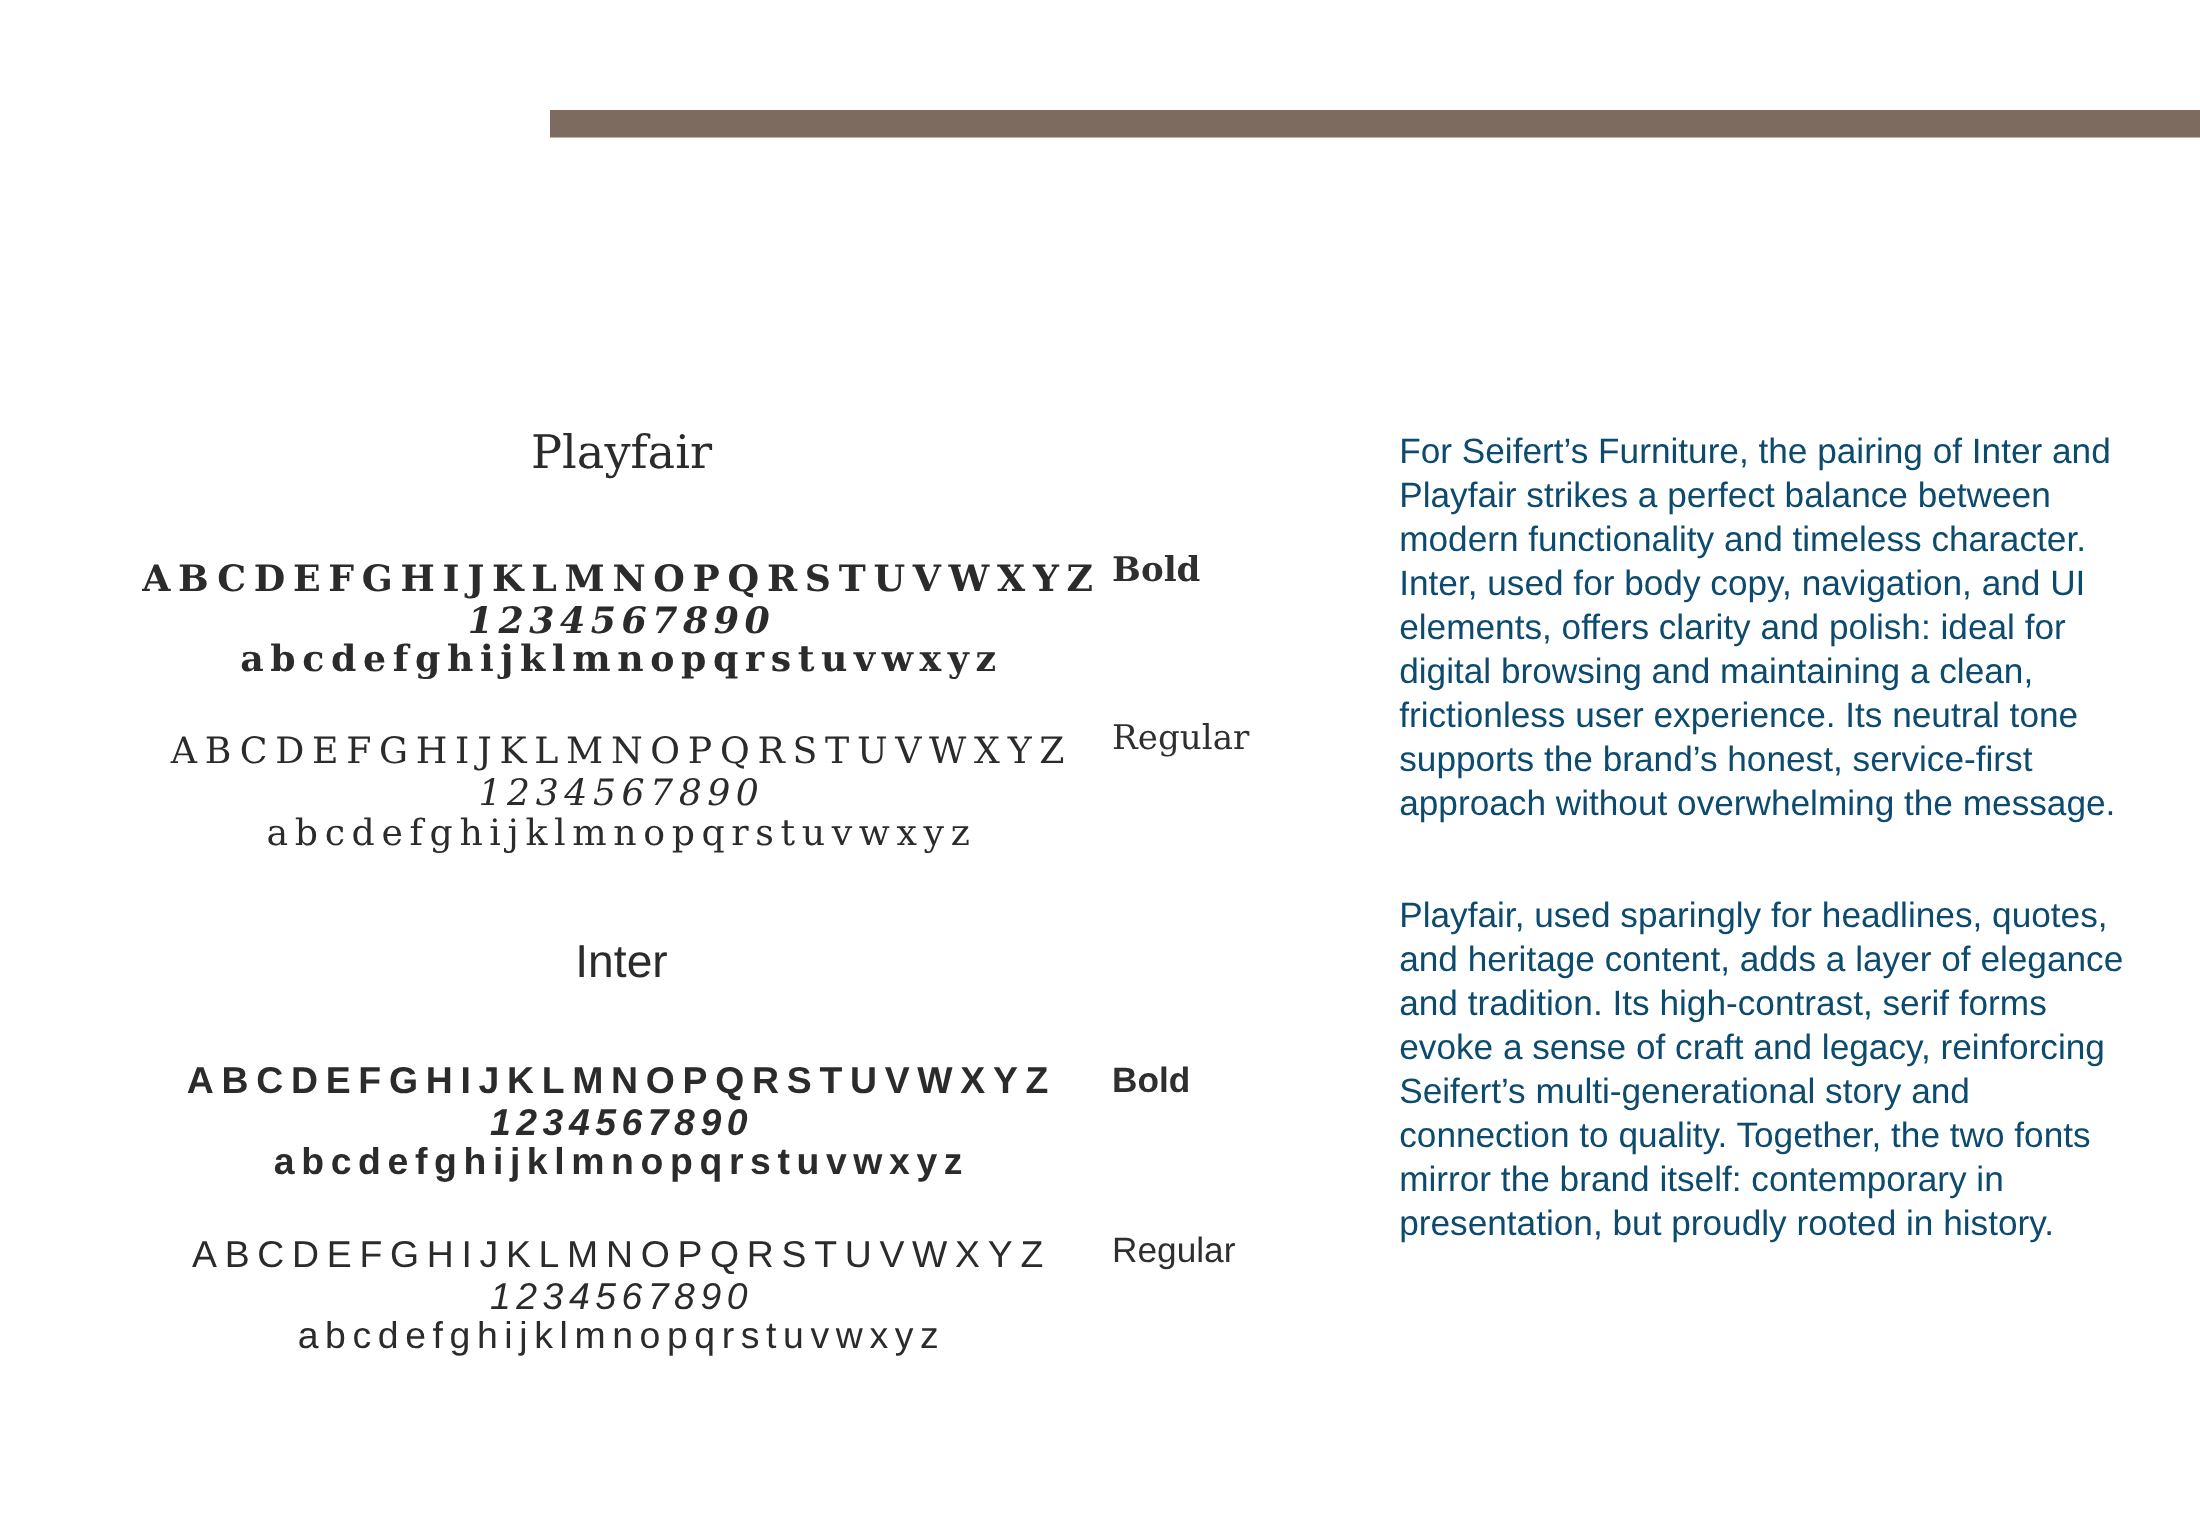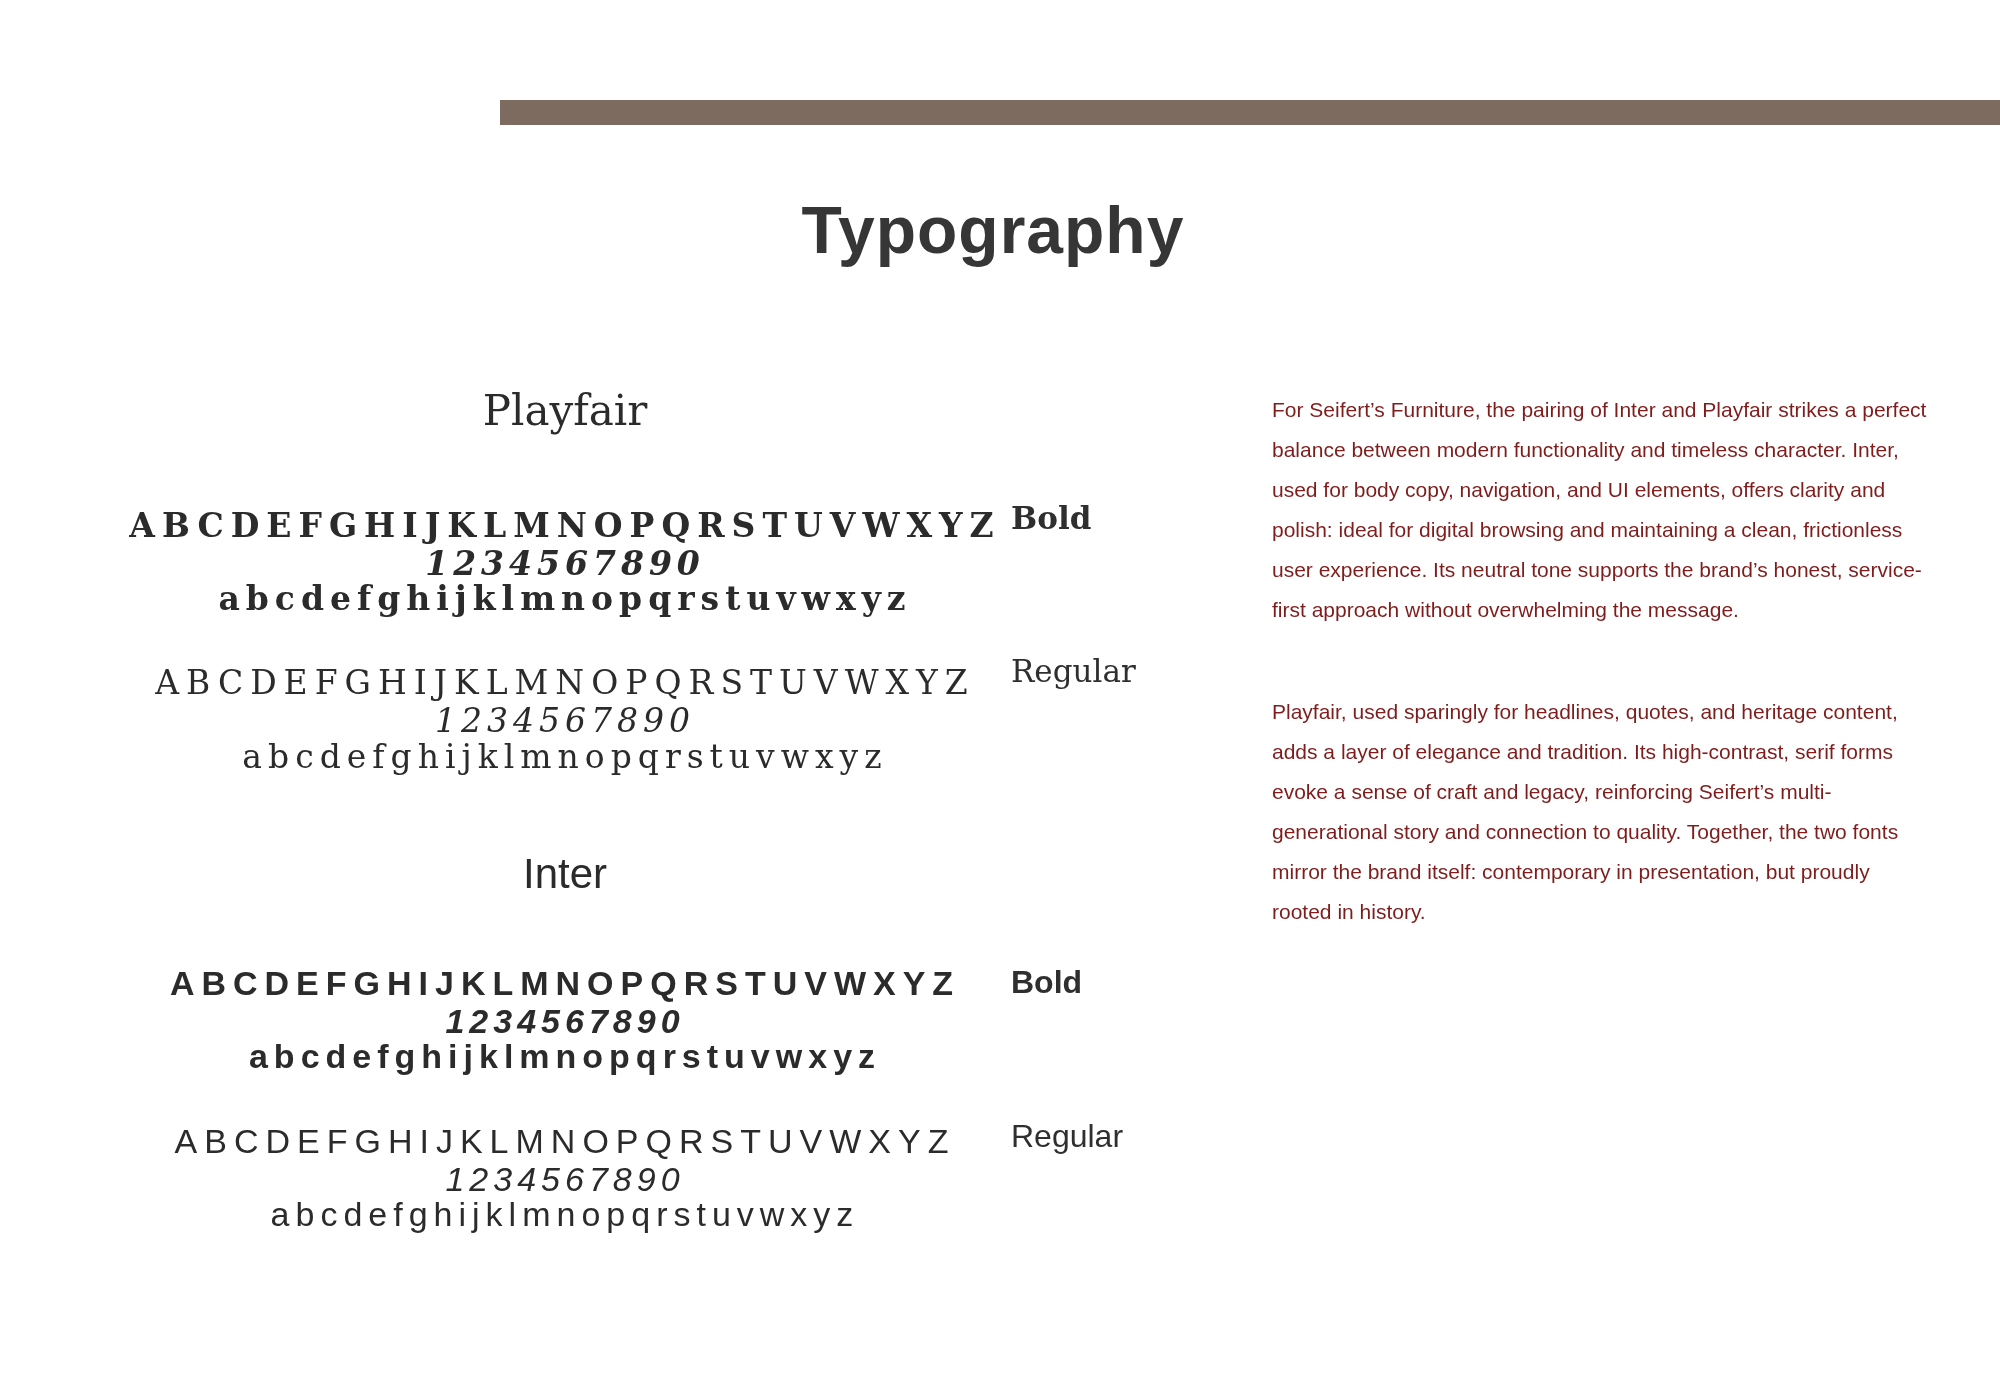--- a/index.html
+++ b/index.html
@@ -103,35 +103,34 @@
   .pos-pf-r-label { top: 653px; }
   .pos-in-b-label { top: 964px; }
   .pos-in-r-label { top: 1118px; }
 
   
   .description {
     position: absolute;
     left: 1272px;
     top: 390px;
     width: 660px;
-    color: #7f1d1d;
-    font-size: 21px;
+    color: #0c4a6e;
+    font-size: 32px;
     line-height: 40px;
   }
   .description p { margin: 0; }
   .description p + p { margin-top: 62px; }
 </style>
 </head>
 <body>
 
 <div class="slide">
 
   <div class="accent-bar" style="background: rgb(124, 107, 94);"></div>
 
-  <h1 class="page-title">Typography</h1>
 
   <section class="spec-col">
 
     <div class="font-name serif pos-pf-name">Playfair</div>
     <div class="row serif bold ls-upper pos-pf-b-upper">ABCDEFGHIJKLMNOPQRSTUVWXYZ</div>
     <div class="row serif bold ls-digit pos-pf-b-digit">1234567890</div>
     <div class="row serif bold ls-lower pos-pf-b-lower">abcdefghijklmnopqrstuvwxyz</div>
     <div class="row serif ls-upper pos-pf-r-upper">ABCDEFGHIJKLMNOPQRSTUVWXYZ</div>
     <div class="row serif ls-digit pos-pf-r-digit">1234567890</div>
     <div class="row serif ls-lower pos-pf-r-lower">abcdefghijklmnopqrstuvwxyz</div>

